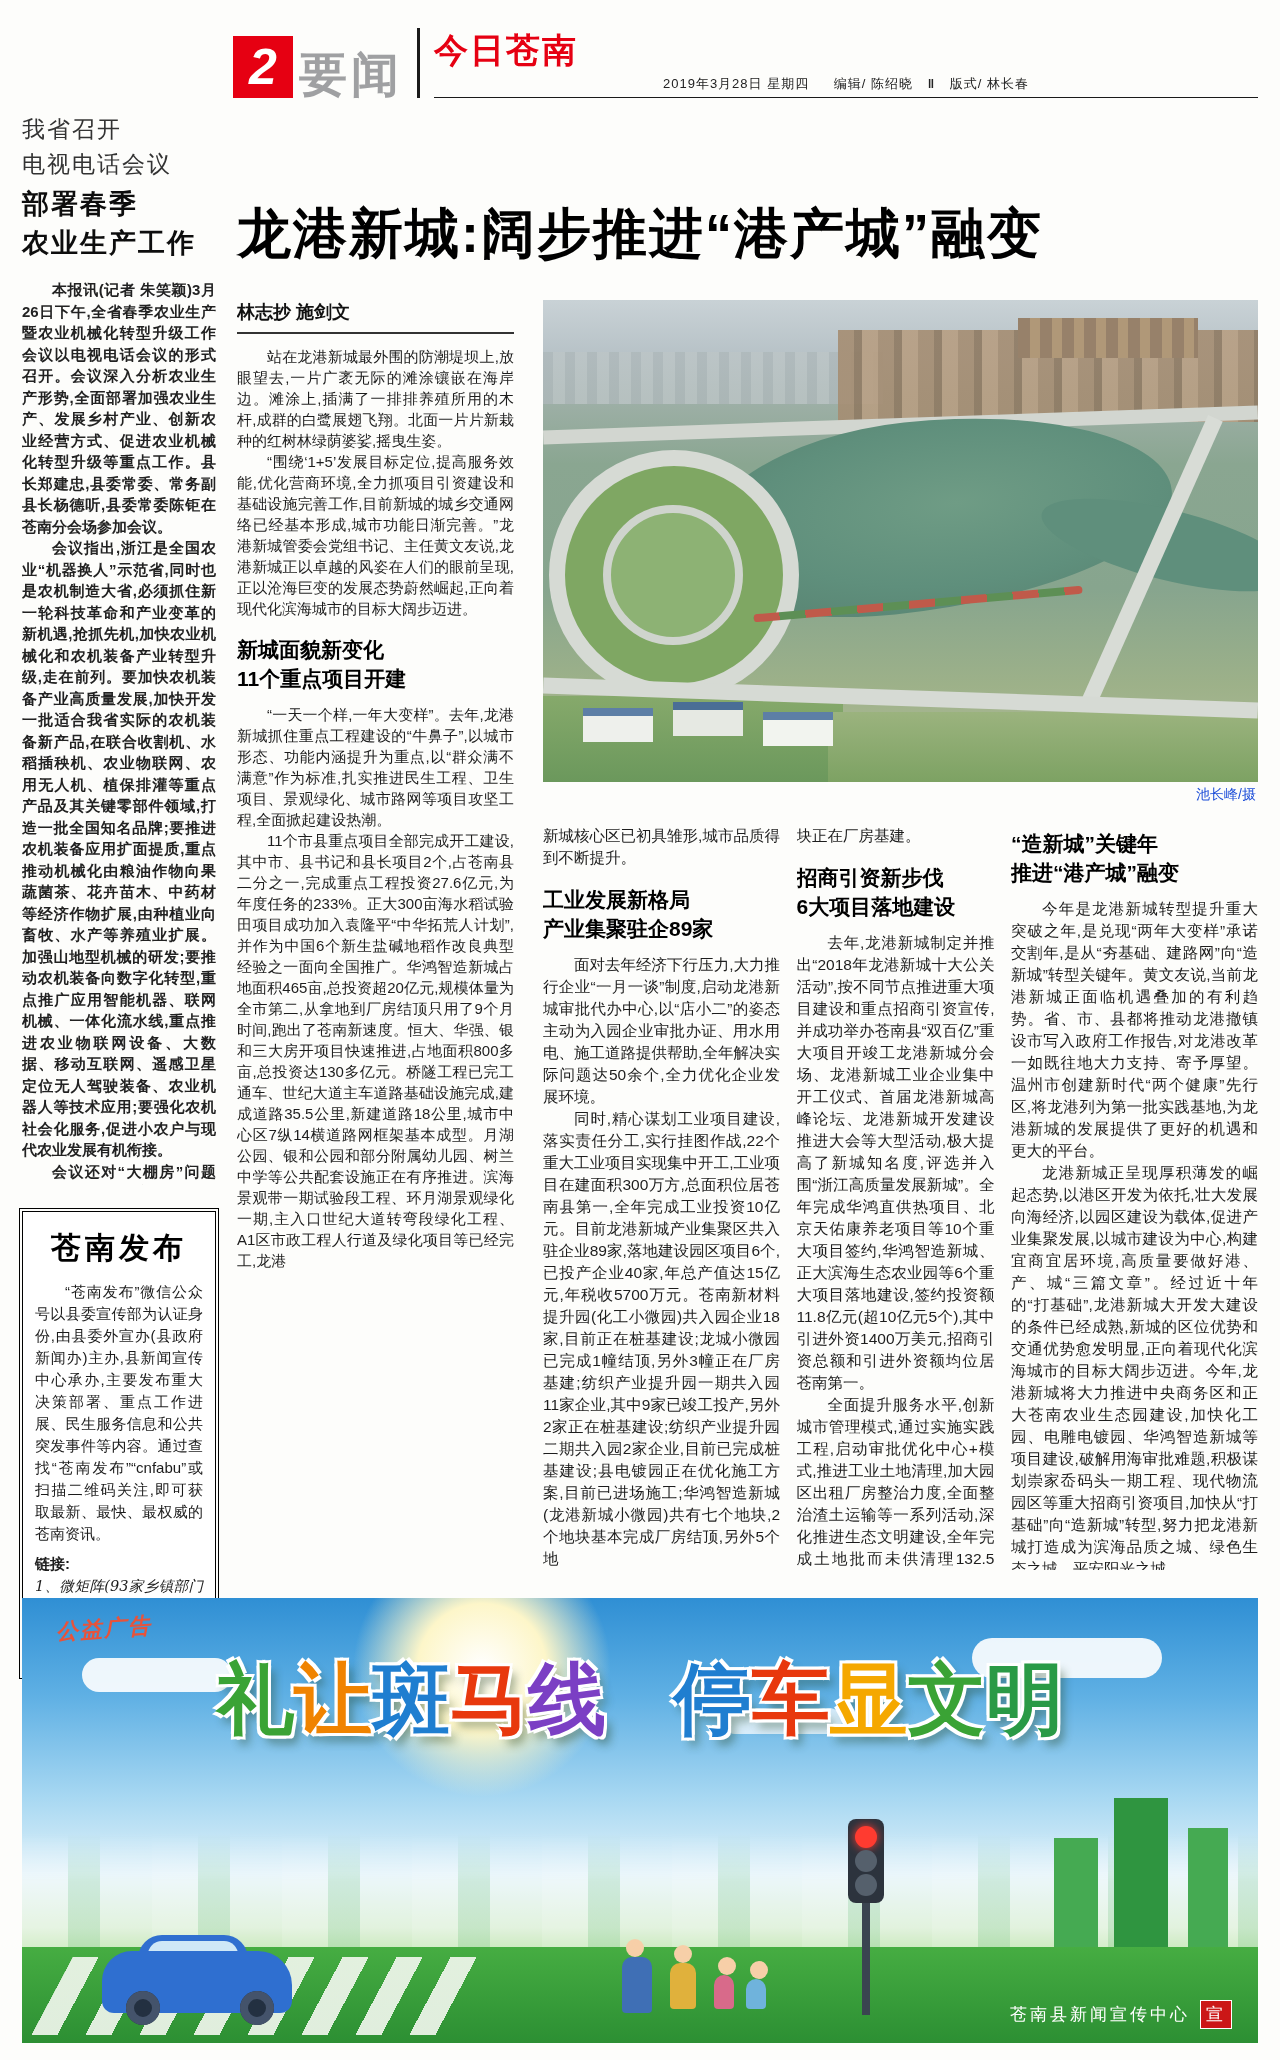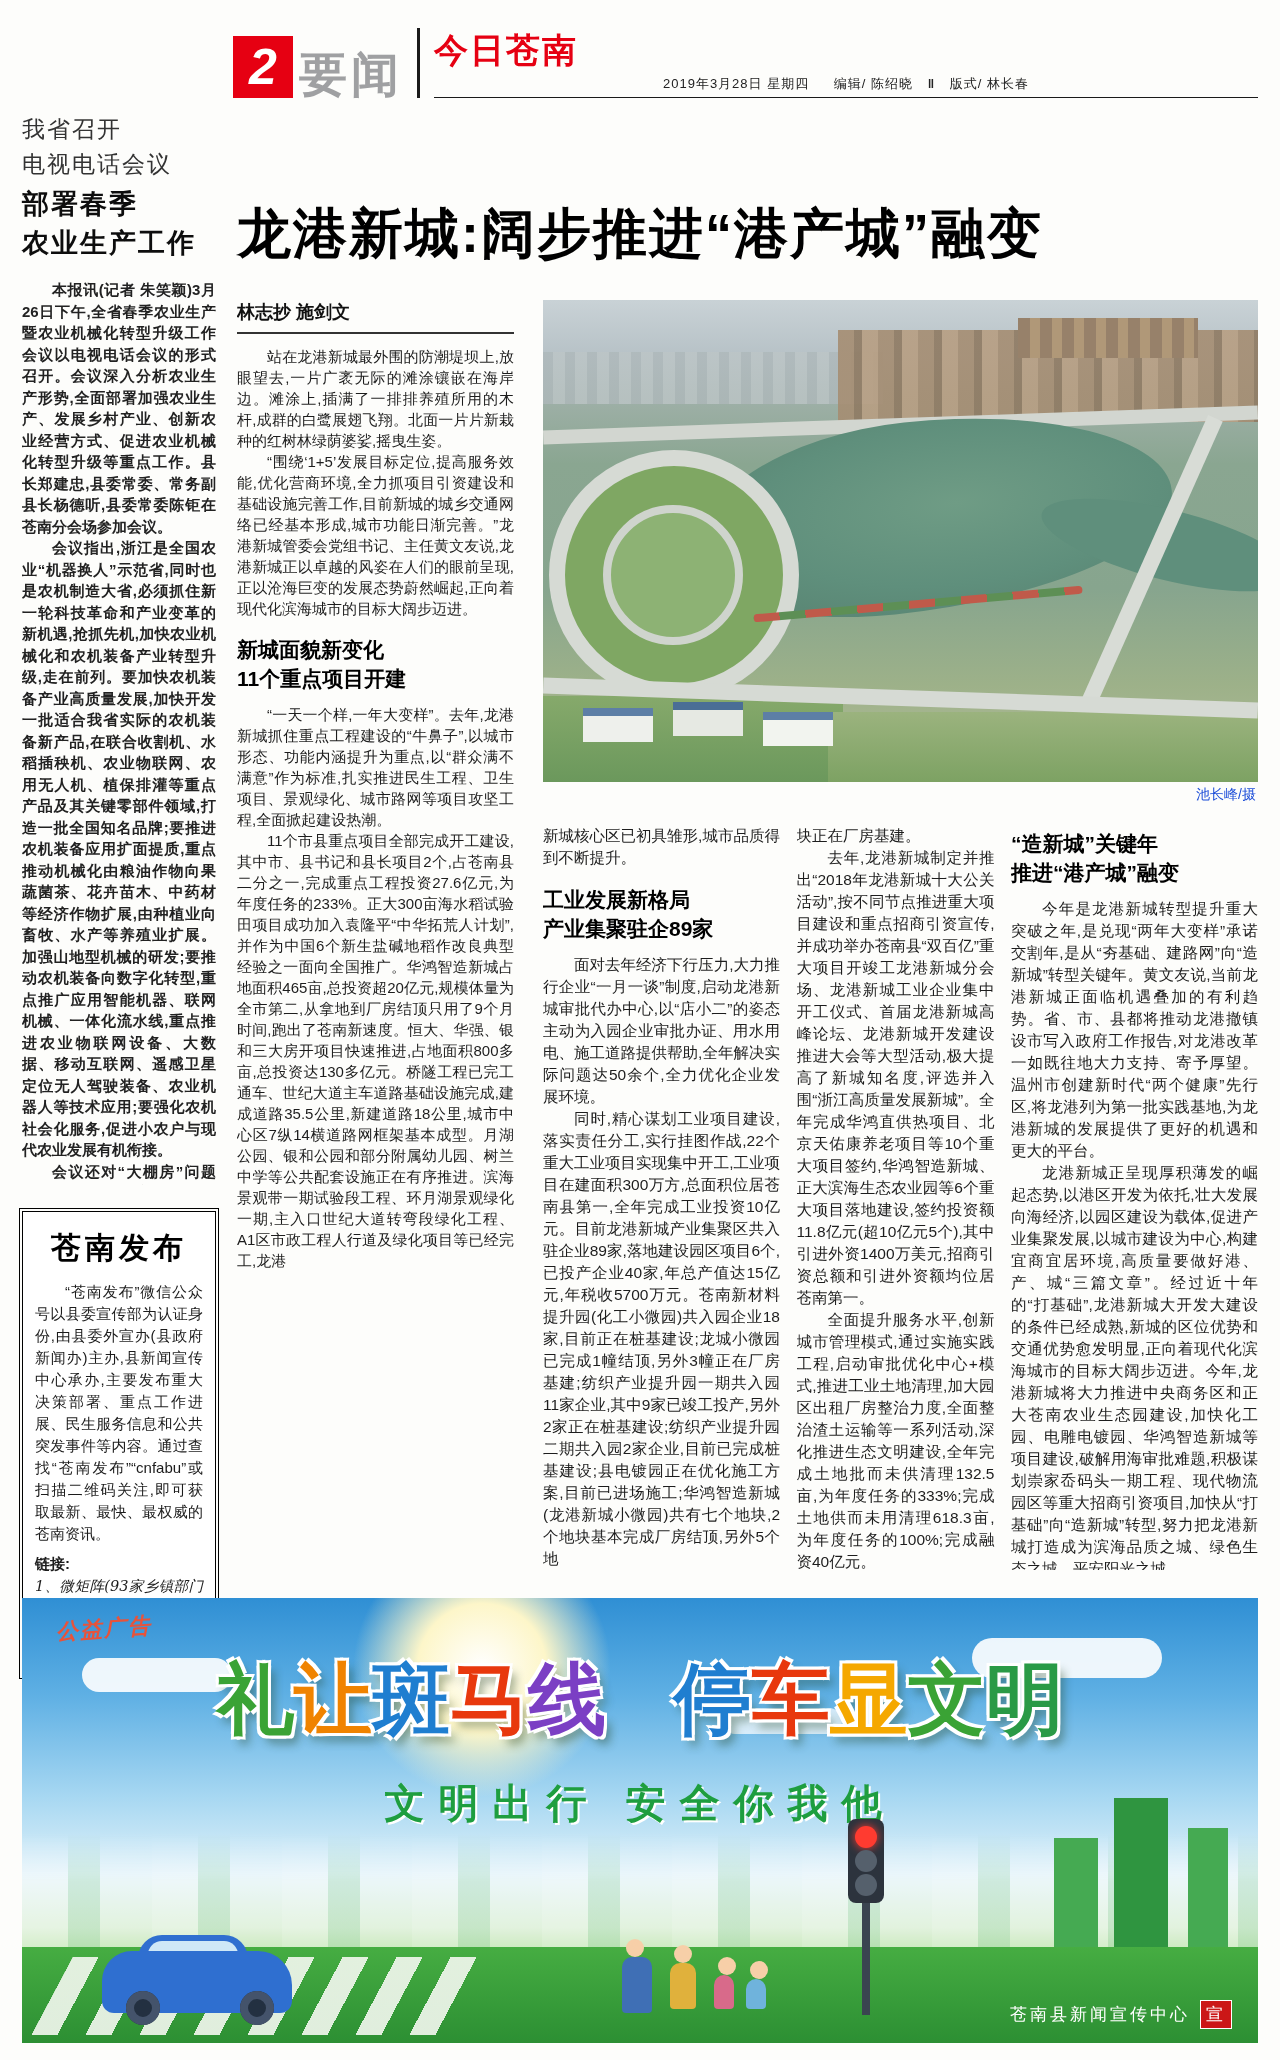--- a/index.html
+++ b/index.html
@@ -223,20 +223,24 @@
           <div class="bodytext">
             <p>面对去年经济下行压力,大力推行企业“一月一谈”制度,启动龙港新城审批代办中心,以“店小二”的姿态主动为入园企业审批办证、用水用电、施工道路提供帮助,全年解决实际问题达50余个,全力优化企业发展环境。</p>
             <p>同时,精心谋划工业项目建设,落实责任分工,实行挂图作战,22个重大工业项目实现集中开工,工业项目在建面积300万方,总面积位居苍南县第一,全年完成工业投资10亿元。目前龙港新城产业集聚区共入驻企业89家,落地建设园区项目6个,已投产企业40家,年总产值达15亿元,年税收5700万元。苍南新材料提升园(化工小微园)共入园企业18家,目前正在桩基建设;龙城小微园已完成1幢结顶,另外3幢正在厂房基建;纺织产业提升园一期共入园11家企业,其中9家已竣工投产,另外2家正在桩基建设;纺织产业提升园二期共入园2家企业,目前已完成桩基建设;县电镀园正在优化施工方案,目前已进场施工;华鸿智造新城(龙港新城小微园)共有七个地块,2个地块基本完成厂房结顶,另外5个地</p>
           </div>
         </div>
 
         <div class="colC">
           <div class="bodytext">
             <p class="noindent">块正在厂房基建。</p>
           </div>
+          <div class="subhead">
+            <div>招商引资新步伐</div>
+            <div>6大项目落地建设</div>
+          </div>
           <div class="bodytext">
             <p>去年,龙港新城制定并推出“2018年龙港新城十大公关活动”,按不同节点推进重大项目建设和重点招商引资宣传,并成功举办苍南县“双百亿”重大项目开竣工龙港新城分会场、龙港新城工业企业集中开工仪式、首届龙港新城高峰论坛、龙港新城开发建设推进大会等大型活动,极大提高了新城知名度,评选并入围“浙江高质量发展新城”。全年完成华鸿直供热项目、北京天佑康养老项目等10个重大项目签约,华鸿智造新城、正大滨海生态农业园等6个重大项目落地建设,签约投资额11.8亿元(超10亿元5个),其中引进外资1400万美元,招商引资总额和引进外资额均位居苍南第一。</p>
             <p>全面提升服务水平,创新城市管理模式,通过实施实践工程,启动审批优化中心+模式,推进工业土地清理,加大园区出租厂房整治力度,全面整治渣土运输等一系列活动,深化推进生态文明建设,全年完成土地批而未供清理132.5亩,为年度任务的333%;完成土地供而未用清理618.3亩,为年度任务的100%;完成融资40亿元。</p>
           </div>
         </div>
 
         <div class="colD">
           <div class="subhead" style="margin-top:4px;">
             <div>“造新城”关键年</div>
             <div>推进“港产城”融变</div>
@@ -255,21 +259,20 @@
     <div class="ad-sun"></div>
     <div class="ad-cloud c1"></div>
     <div class="ad-cloud c2"></div>
     <div class="ad-cloud c3"></div>
     <div class="ad-label">公益广告</div>
 
     <div class="ad-big">
       <span class="w1"><span>礼</span><span>让</span><span>斑</span><span>马</span><span>线</span></span>
       <span class="w2"><span>停</span><span>车</span><span>显</span><span>文</span><span>明</span></span>
     </div>
-    <div class="ad-sub">文明出行 安全你我他</div>
 
     <div class="ad-skyline"></div>
     <div class="ad-tower t1"></div>
     <div class="ad-tower t2"></div>
     <div class="ad-tower t3"></div>
     <div class="ad-ground"></div>
     <div class="ad-zebra"></div>
     <div class="ad-car-roof"></div>
     <div class="ad-car-win"></div>
     <div class="ad-car"></div>

